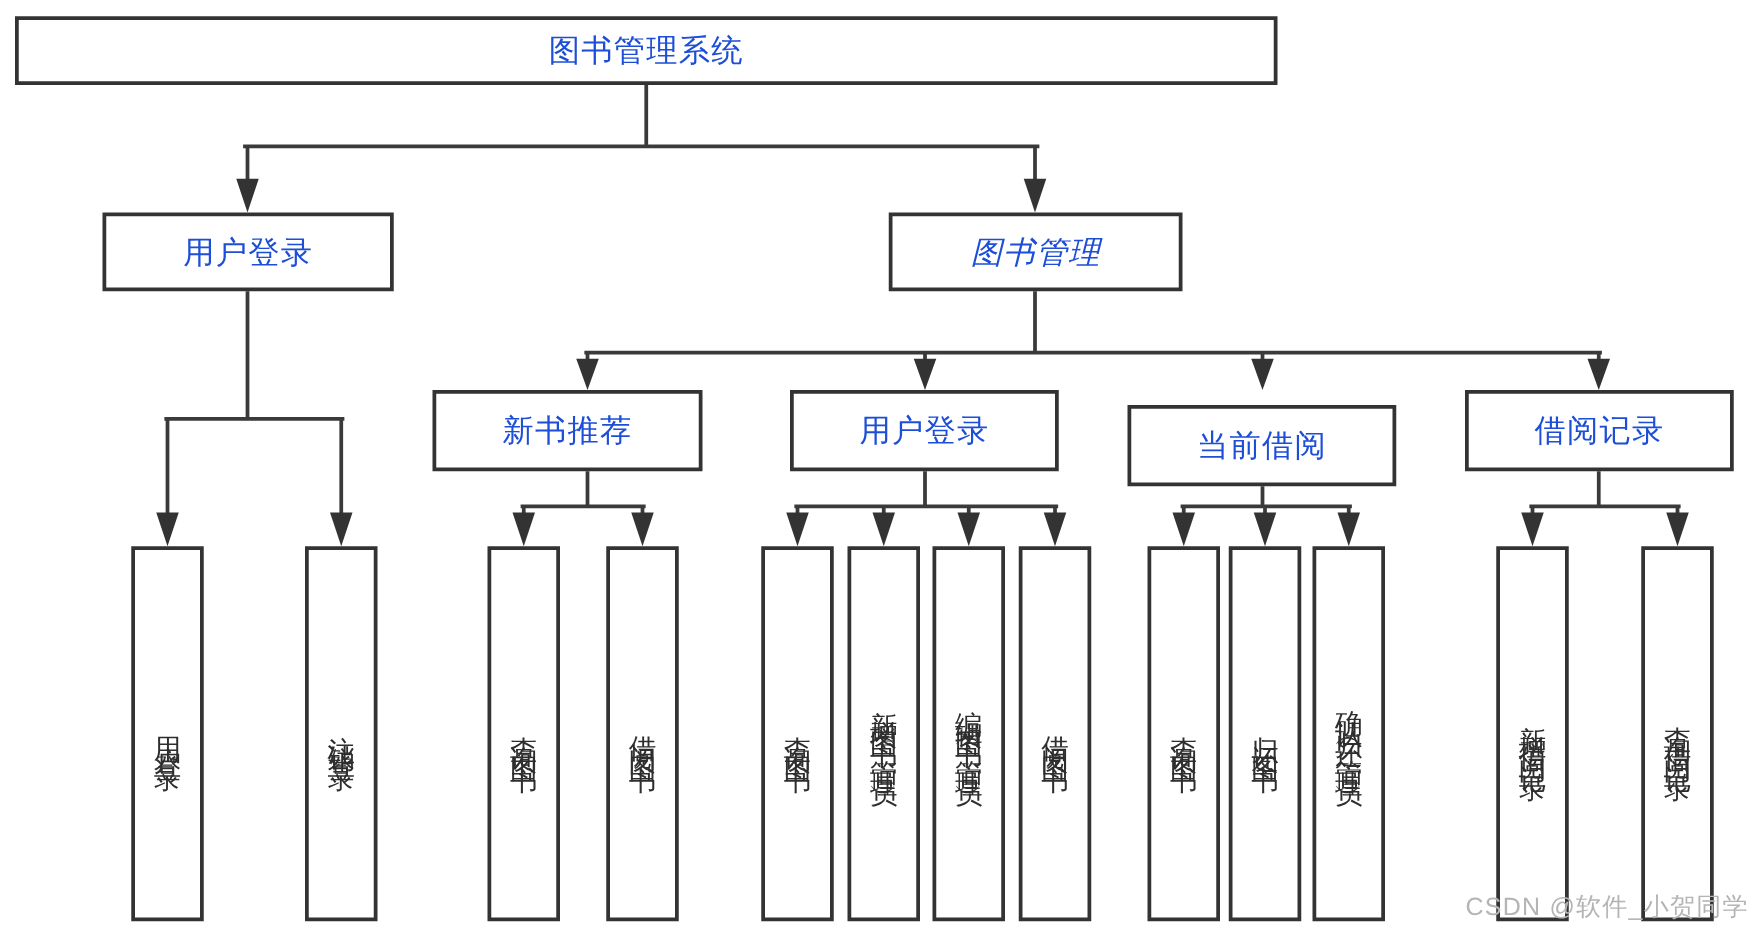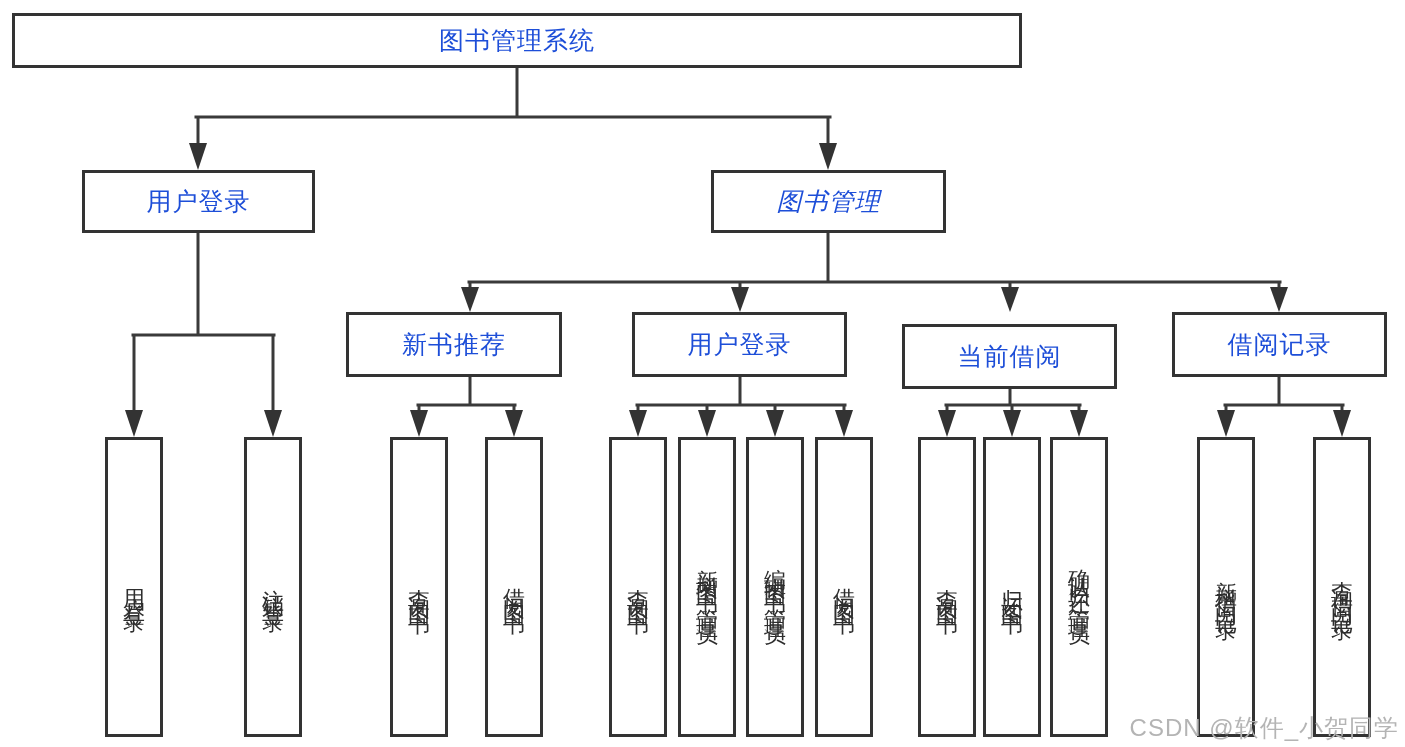--- a/index.html
+++ b/index.html
@@ -34,21 +34,21 @@
   #lf6{left:746px;}  #lf7{left:815px;}
   #lf8{left:918px;}  #lf9{left:983px;}
   #lf10{left:1050px;}
   #lf11{left:1197px;} #lf12{left:1313px;}
   #connectors{position:absolute;left:0;top:0;width:1405px;height:747px;z-index:1;}
   #connectors path{stroke:#3a3a3a;stroke-width:3;fill:none;stroke-linecap:square;}
   #connectors line{stroke:#3a3a3a;stroke-width:3;}
   #connectors polygon{fill:#333333;stroke:none;}
   .watermark{
     position:absolute;right:6px;top:712px;z-index:3;
-    font-size:24px;color:#b4b4b4;letter-spacing:1px;white-space:nowrap;
+    font-size:20px;color:#b4b4b4;letter-spacing:1px;white-space:nowrap;
   }
 </style>
 </head>
 <body>
 
 <div class="stage">
 
   <svg id="connectors" viewBox="0 0 1405 747" xmlns="http://www.w3.org/2000/svg" aria-hidden="true">
 
     <path d="M517 66 L517 117 M196 117 L830 117"></path>

